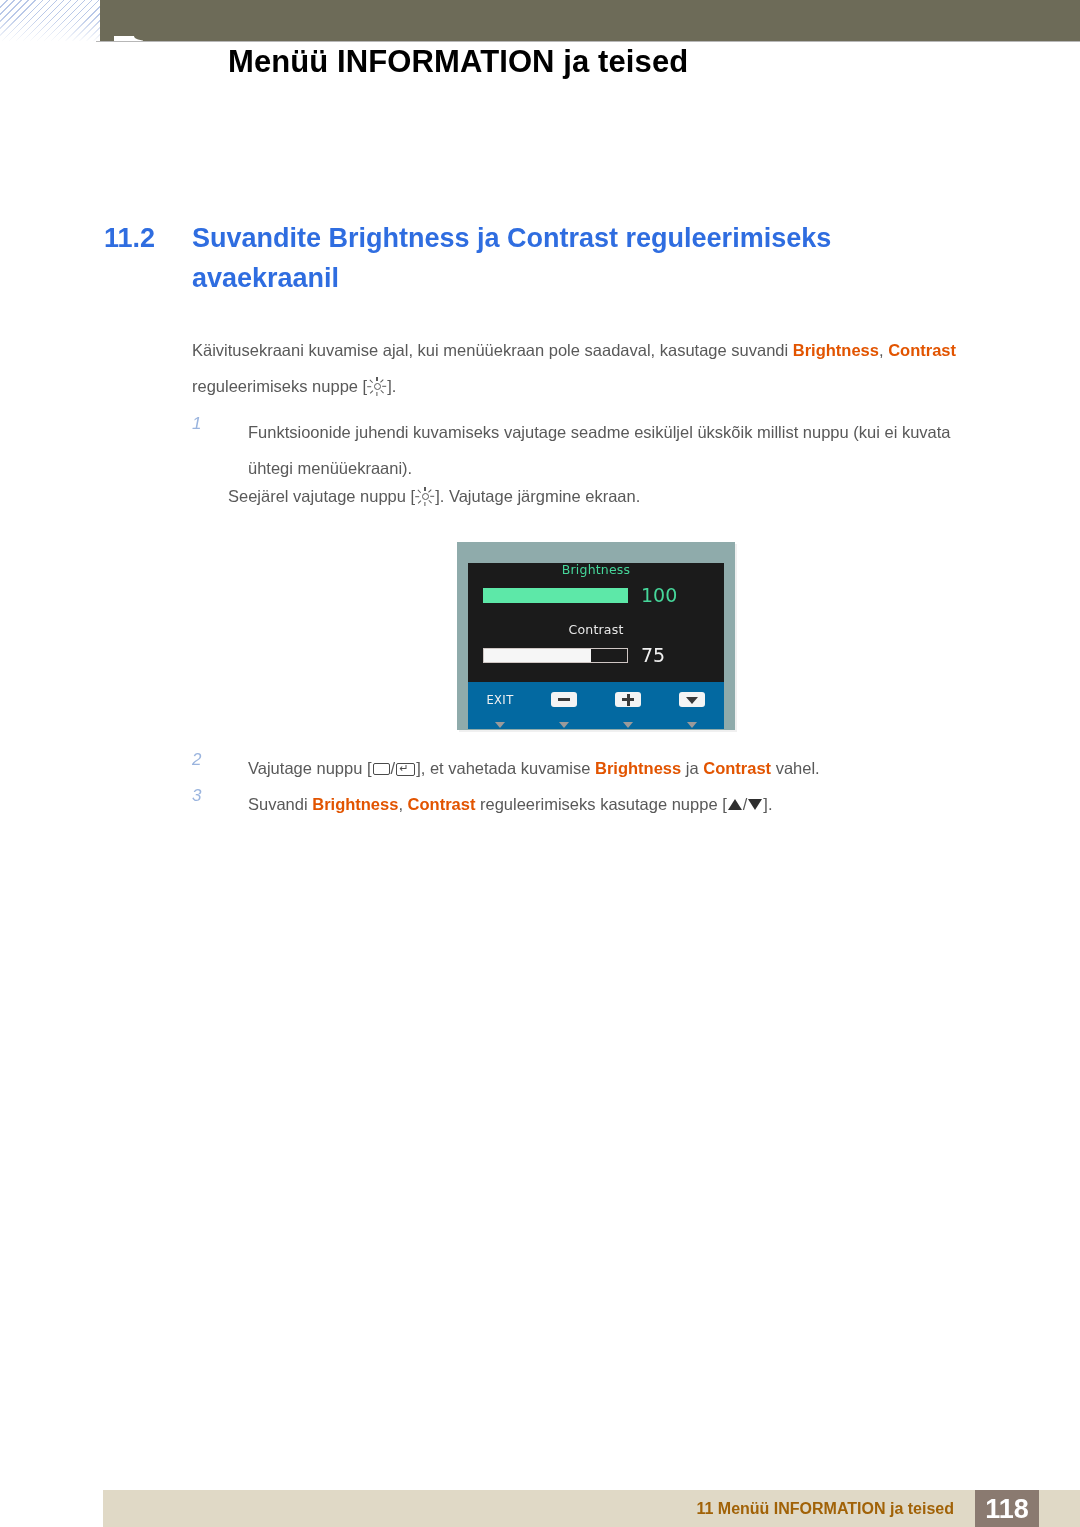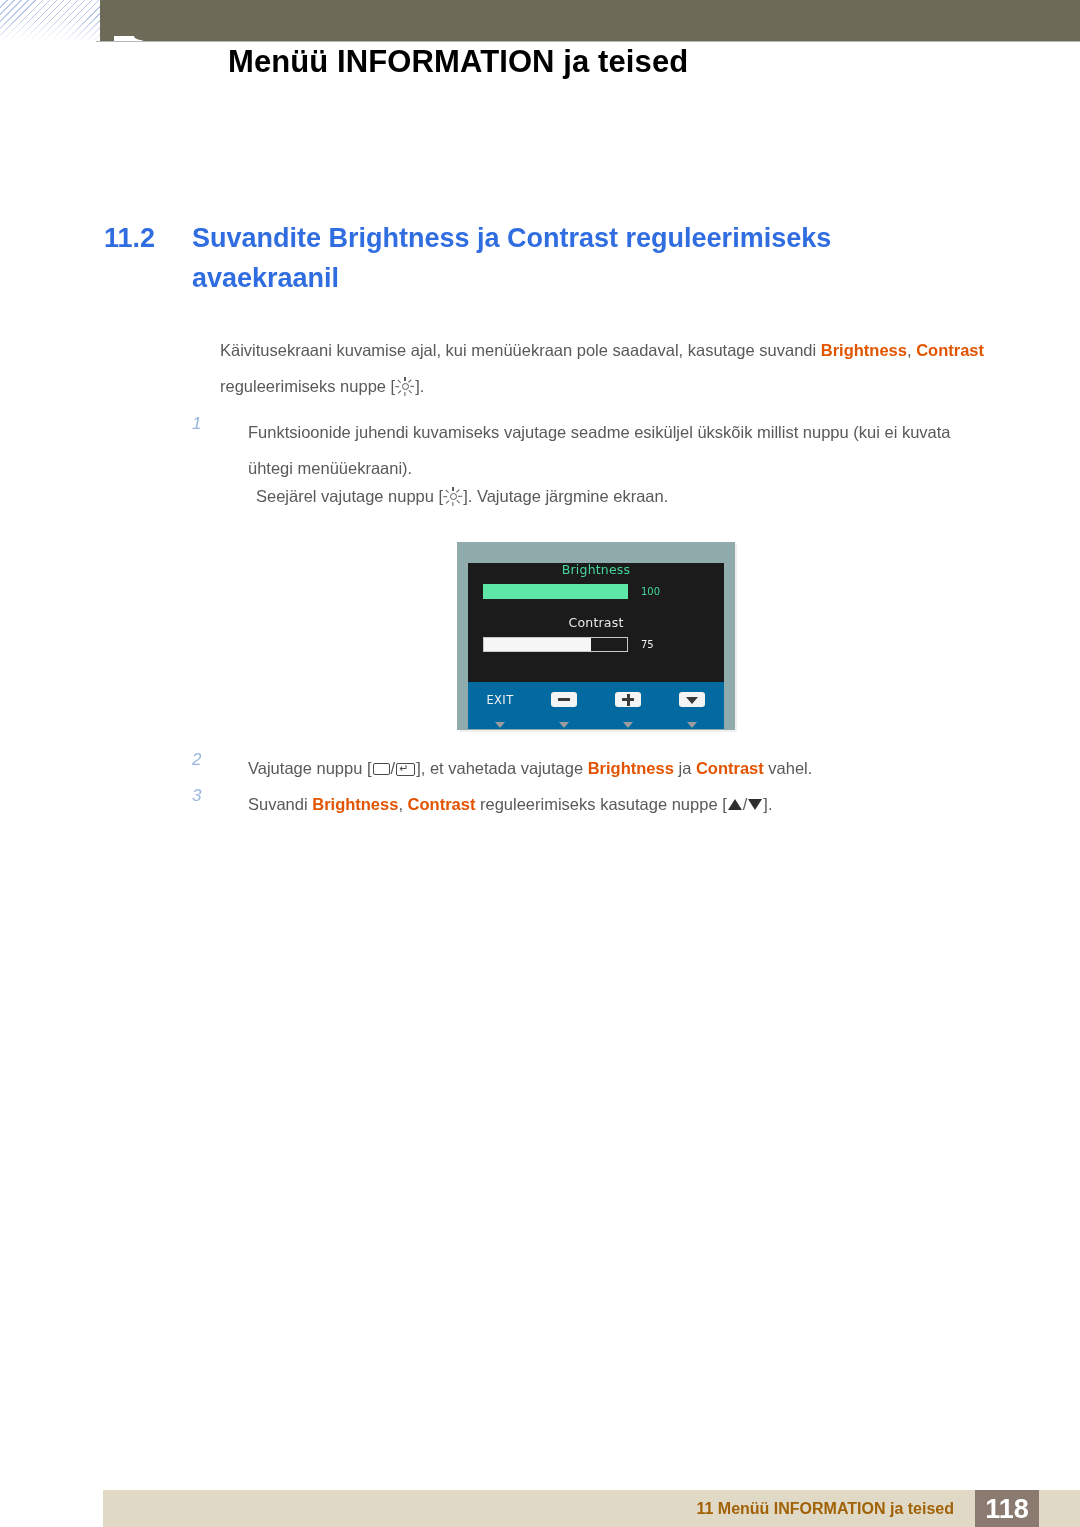--- a/index.html
+++ b/index.html
@@ -111,21 +111,20 @@
     display: inline-block;
     width: 780px;
     vertical-align: top;
   }
 
   
   .body-text {
     color: #595959;
     font-size: 16.5px;
     line-height: 36px;
-    margin-left: 28px;
   }
   .intro-para {
     position: absolute;
     left: 192px;
     top: 332px;
     width: 810px;
   }
   .hl { color: #e25400; font-weight: bold; }
 
   
@@ -279,21 +278,21 @@
     border: 1px solid #cfc7c4;
     background: #1b1b1b;
     position: relative;
   }
   .bar-contrast-fill {
     position: absolute;
     left: 0; top: 0; bottom: 0;
     background: #f6f6f6;
   }
   .osd-value {
-    font-size: 10px;
+    font-size: 19px;
     font-family: "DejaVu Sans", sans-serif;
     margin-left: 13px;
   }
   .osd-value.bright { color: #46d69a; }
   .osd-value.contrast { color: #f0f0f0; }
 
   .osd-bottom {
     position: absolute;
     left: 0; right: 0; bottom: 0;
     height: 47px;
@@ -481,21 +480,21 @@
         <div class="osd-arrow-cell"><span class="mini-tri"></span></div>
       </div>
     </div>
 
   </div>
 </div>
 
 <div class="step step2">
   <span class="step-num">2</span>
   <div class="step-body body-text">
-    <span>Vajutage nuppu [</span><span class="key-menu"></span><span>/</span><span class="key-enter"><span>↵</span></span><span>], et vahetada vajutage </span><span class="hl">Brightness</span><span> ja </span><span class="hl">Contrast</span><span> vahel.</span>
+    <span>Vajutage nuppu [</span><span class="key-menu"></span><span>/</span><span class="key-enter"><span>↵</span></span><span>], et vahetada kuvamise </span><span class="hl">Brightness</span><span> ja </span><span class="hl">Contrast</span><span> vahel.</span>
   </div>
 </div>
 
 <div class="step step3">
   <span class="step-num">3</span>
   <div class="step-body body-text">
     <span>Suvandi </span><span class="hl">Brightness</span><span>, </span><span class="hl">Contrast</span><span> reguleerimiseks kasutage nuppe [</span><span class="tri-up"></span><span>/</span><span class="tri-down"></span><span>].</span>
   </div>
 </div>
 

